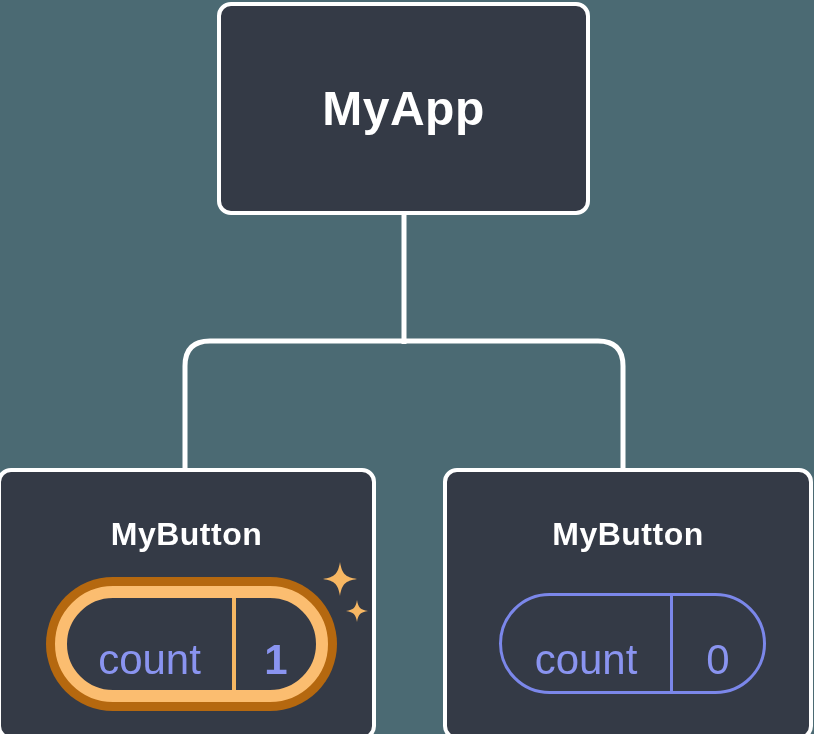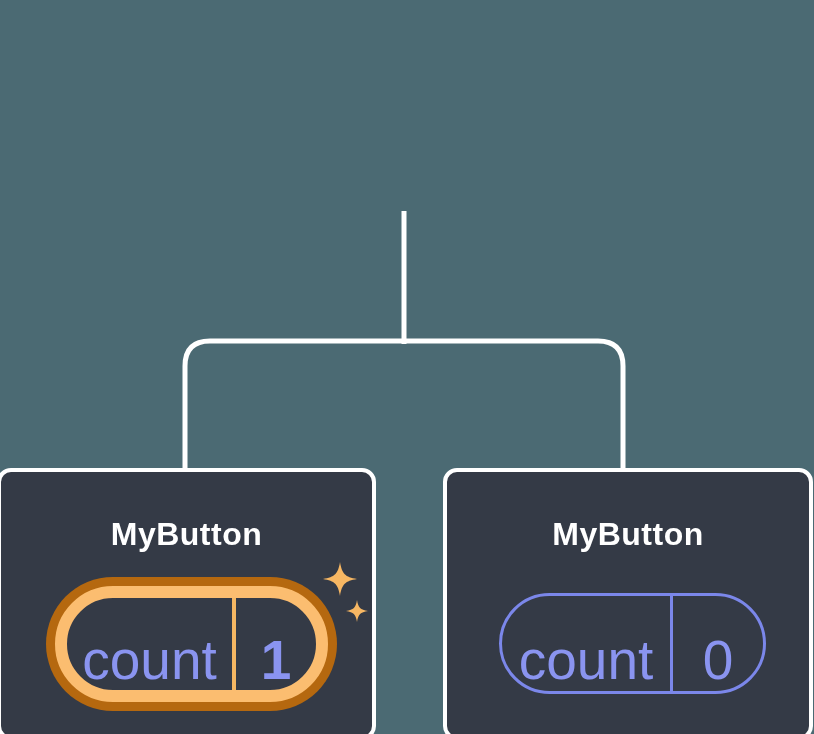--- a/index.html
+++ b/index.html
@@ -91,21 +91,21 @@
     width: 267px; height: 101px;
     background: var(--node-fill);
     border: 3px solid var(--pill-border-purple);
     border-radius: 52px;
   }
   .pill-cell {
     display: flex;
     align-items: center;
     justify-content: center;
     color: var(--state-purple);
-    font-size: 55px;
+    font-size: 42px;
     margin-top: 32px;
   }
   .pill-name { flex: 1; }
   .pill-highlighted .pill-value { width: 80px; }
   .pill-plain .pill-value { width: 90px; }
   .pill-value.bold { font-weight: 700; }
   .pill-divider-amber {
     width: 4px;
     background: var(--highlight-divider);
   }
@@ -124,20 +124,23 @@
 </head>
 <body>
 
 <div class="canvas">
 
   <svg class="connectors" viewBox="0 0 814 734" aria-hidden="true">
     <path d="M404,211 L404,344"></path>
     <path d="M185,472 L185,366 Q185,341 210,341 L598,341 Q623,341 623,366 L623,472"></path>
   </svg>
 
+  <div class="node node-root">
+    <div class="node-label">MyApp</div>
+  </div>
 
   <div class="node node-child left">
     <div class="node-label">MyButton</div>
 
     <div class="pill pill-highlighted">
       <div class="pill-cell pill-name">count</div>
       <div class="pill-divider-amber"></div>
       <div class="pill-cell pill-value bold">1</div>
     </div>
 

